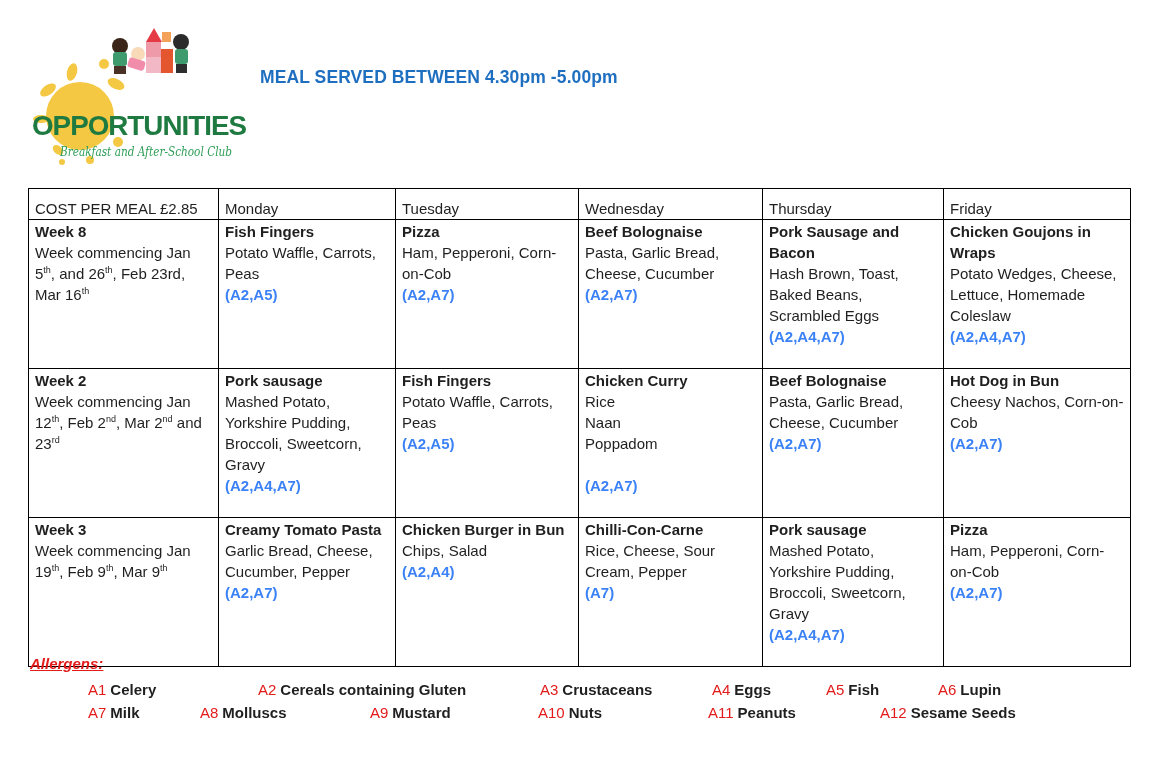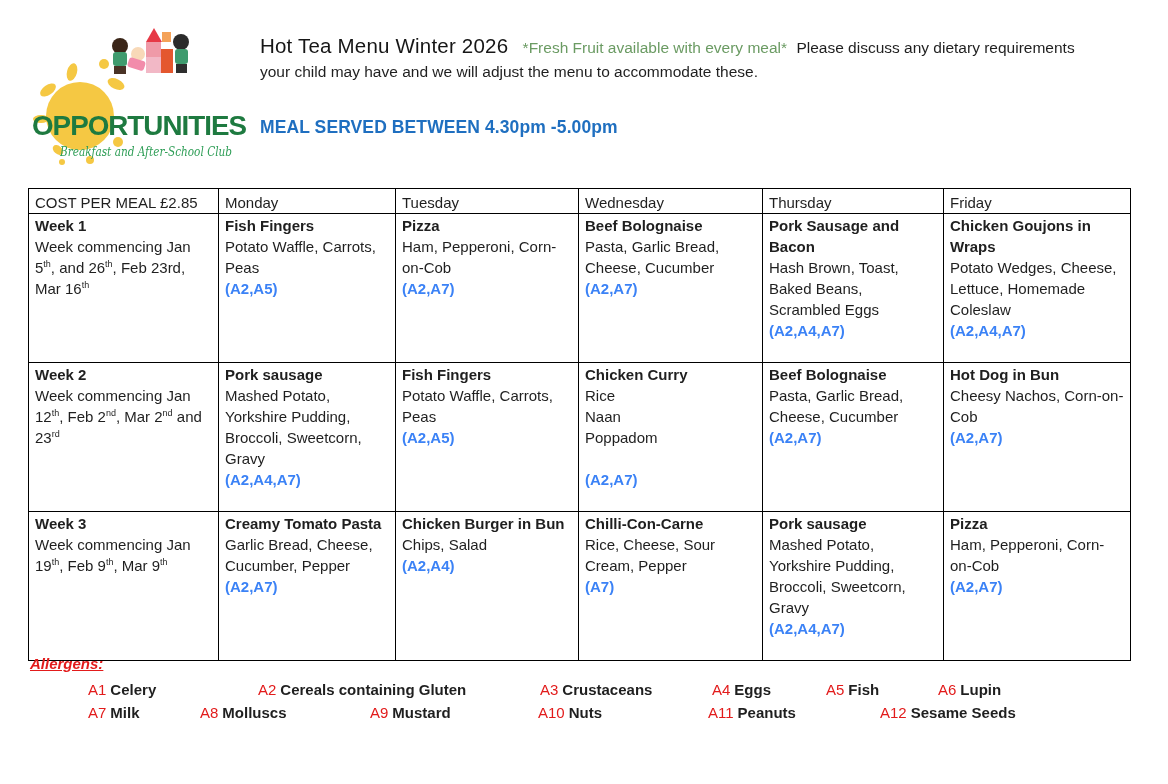--- a/index.html
+++ b/index.html
@@ -30,21 +30,21 @@
     border-collapse:collapse; table-layout:fixed; font-size:15px;
   }
   table.menu col:nth-child(1){width:190px;} table.menu col:nth-child(2){width:177px;}
   table.menu col:nth-child(3){width:183px;} table.menu col:nth-child(4){width:184px;}
   table.menu col:nth-child(5){width:181px;} table.menu col:nth-child(6){width:187px;}
   table.menu td, table.menu th {
     border:1px solid #000; vertical-align:top; text-align:left;
     padding:1px 5px 1px 6px; line-height:21px; font-weight:normal;
   }
   tr.hdr-row { height:22px; }
-  tr.hdr-row th { line-height:19px; padding-top:4px; }
+  tr.hdr-row th { line-height:19px; padding-top:10px; }
   th.cost { font-weight:bold; }
   tr.week-row { height:149px; }
   .wk-label { font-weight:bold; }
   .dish { font-weight:bold; }
   .items { white-space:pre-line; }
   .acodes { color:#3b82f6; font-weight:bold; }
   .acodes.gap { margin-top:21px; }
 
   
   .legend { position:absolute; left:28px; top:655px; width:1120px; height:110px; font-size:15px; }
@@ -93,25 +93,20 @@
       <circle cx="153" cy="20" r="8" fill="#2b2b2b"></circle>
       <rect x="147" y="27" width="13" height="15" rx="3" fill="#3f9b6e"></rect>
       <rect x="148" y="42" width="11" height="9" fill="#2e2e2e"></rect>
     </g>
     <text x="111" y="113" text-anchor="middle" textLength="214" lengthAdjust="spacingAndGlyphs" font-family="'Liberation Sans',sans-serif" font-weight="bold" font-size="28" letter-spacing="-1" fill="#1e7a40">OPPORTUNITIES</text>
     <text x="118" y="134" text-anchor="middle" textLength="172" lengthAdjust="spacingAndGlyphs" font-family="'DejaVu Serif',serif" font-style="italic" font-size="12.5" fill="#2f9e57">Breakfast and After-School Club</text>
   </svg>
 </div>
 
 <div class="hdr">
-  <p class="hdr-line1">
-    <span class="title">Hot Tea Menu Winter 2026</span>
-    <span class="fresh">*Fresh Fruit available with every meal*</span>
-    <span class="dietary">Please discuss any dietary requirements your child may have and we will adjust the menu to accommodate these.</span>
-  </p>
   <p class="mealtime">MEAL SERVED BETWEEN 4.30pm -5.00pm</p>
 </div>
 
 <table class="menu">
   <colgroup>
       <col>
       <col>
       <col>
       <col>
       <col>
@@ -122,21 +117,21 @@
     <th class="cost">COST PER MEAL £2.85</th>
     <th>Monday</th>
     <th>Tuesday</th>
     <th>Wednesday</th>
     <th>Thursday</th>
     <th>Friday</th>
   </tr>
 
   <tr class="week-row">
     <td>
-      <div class="wk-label">Week 1</div>
+      <div class="wk-label">Week 8</div>
       <div>Week commencing Jan 5<sup>th</sup>, and 26<sup>th</sup>, Feb 23rd, Mar 16<sup>th</sup></div>
     </td>
     <td>
       <div class="dish">Fish Fingers</div>
       <div class="items">Potato Waffle, Carrots, Peas</div>
       <div class="acodes">(A2,A5)</div>
     </td>
     <td>
       <div class="dish">Pizza</div>
       <div class="items">Ham, Pepperoni, Corn-on-Cob</div>

